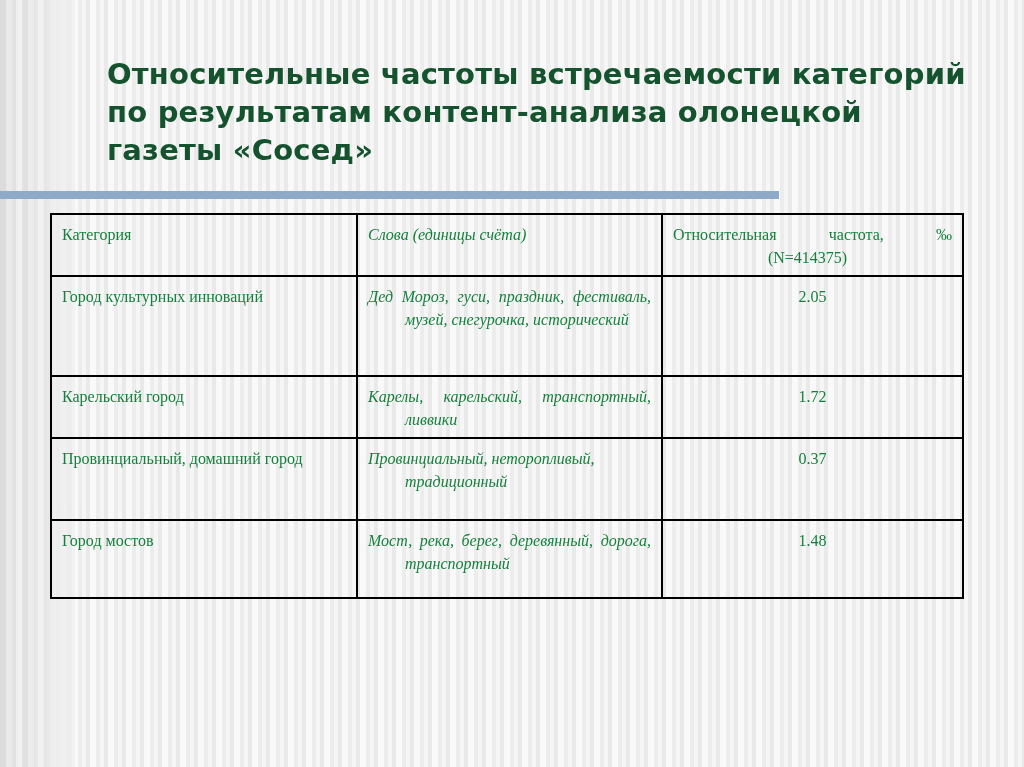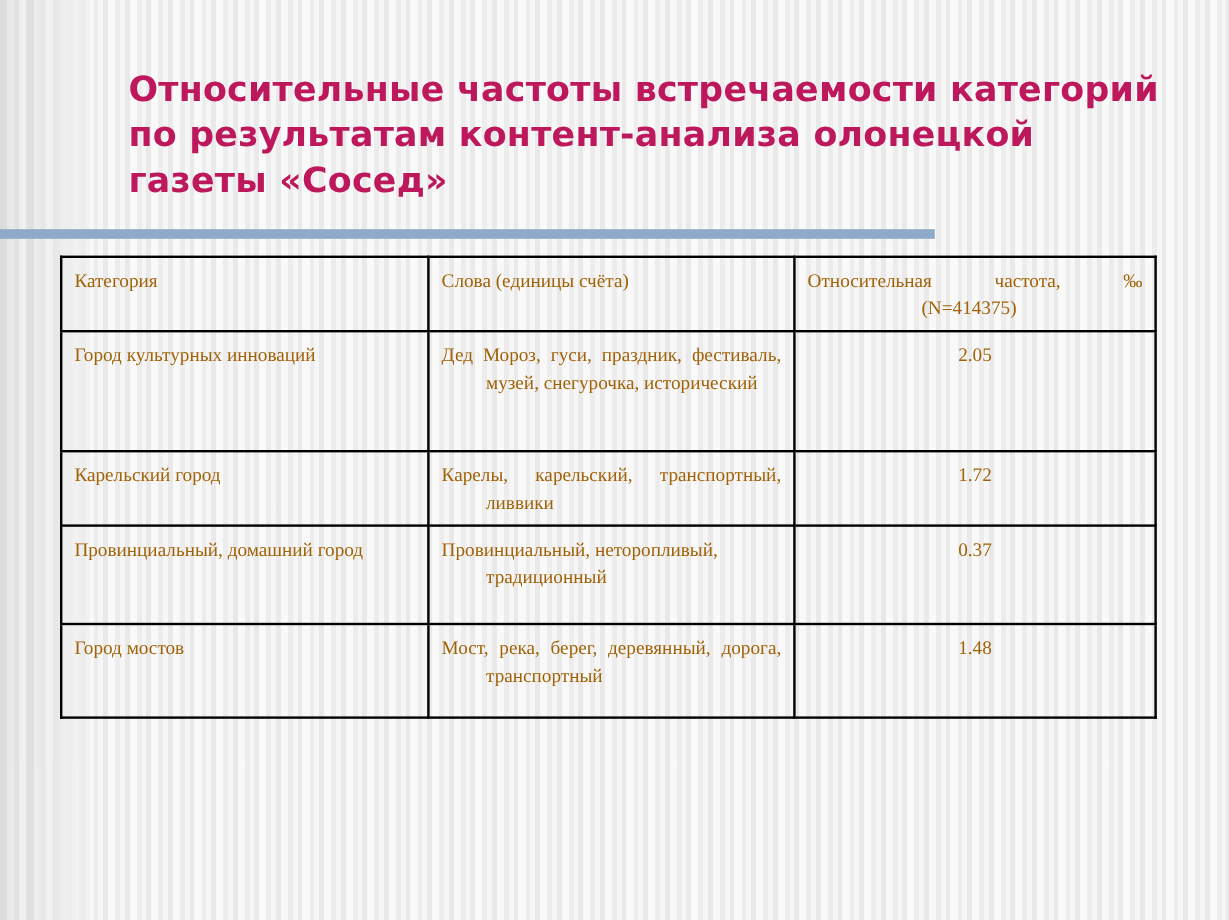--- a/index.html
+++ b/index.html
@@ -23,39 +23,39 @@
           #efefef 16px, #efefef 22px);
       opacity: 0.85;
     }
     .left-band::after {
       content: ""; position: absolute; left: 0; top: 0; width: 75px; height: 767px;
       background: linear-gradient(90deg, rgba(255,255,255,0) 0%, rgba(242,242,242,0.9) 100%);
     }
     .title {
       position: absolute; left: 107px; top: 55px; width: 860px;
       font-family: "DejaVu Sans", sans-serif; font-weight: bold;
-      font-size: 29px; line-height: 38px; color: #be185d;
+      font-size: 29px; line-height: 38px; color: #14532d;
       margin: 0; letter-spacing: 0.2px;
     }
     .title-rule {
       position: absolute; left: 0; top: 191px; width: 779px; height: 8px;
       background: #8eaac8;
     }
     table.data {
       position: absolute; left: 50px; top: 213px; width: 914px;
       border-collapse: collapse;
-      font-family: "Liberation Serif", serif; font-size: 16px; color: #a16207;
+      font-family: "Liberation Serif", serif; font-size: 16px; color: #15803d;
       border: 2px solid #000;
     }
     table.data td {
       border: 2px solid #000; vertical-align: top;
       padding: 8px 10px 6px 10px; line-height: 23px;
     }
     td.c1 { width: 284px; }
-    td.c2 { width: 283px; text-align: justify; }
+    td.c2 { width: 283px; text-align: justify; font-style: italic; }
     td.c3 { text-align: center; }
     .hang { display: block; text-indent: -37px; padding-left: 37px; text-align: justify; }
     .hang-just { text-align-last: left; }
     .hdr3 { text-align: justify; text-align-last: justify; display: block; }
     .hdr3b { display: block; text-align: center; margin-left: -10px; }
   </style>
 </head>
 <body>
 
 <div class="left-band"></div>

